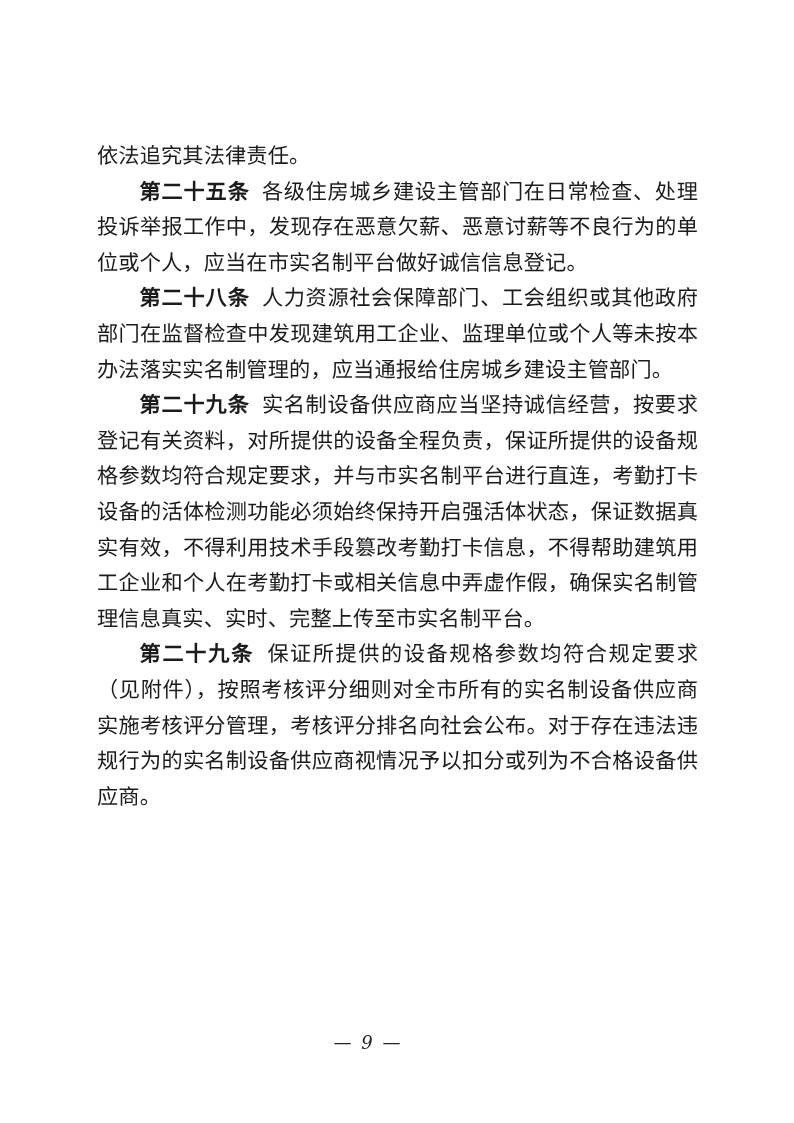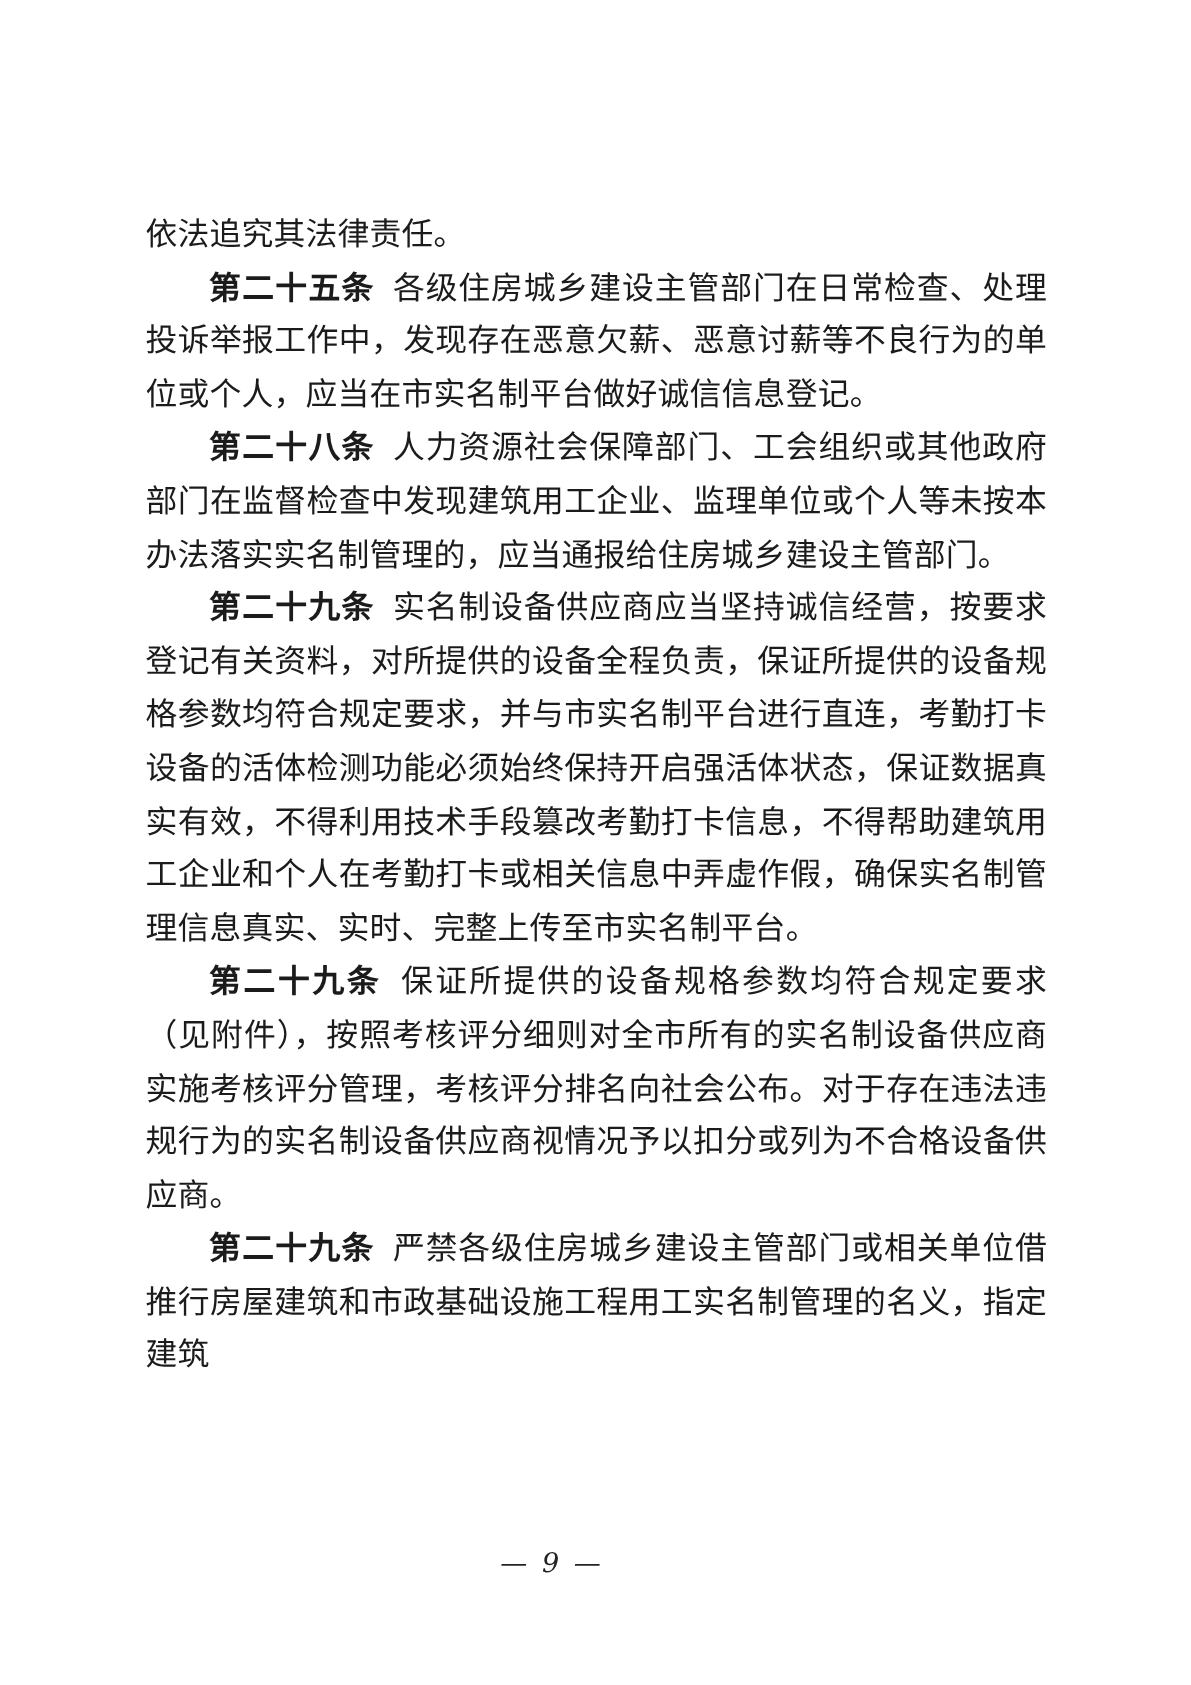--- a/index.html
+++ b/index.html
@@ -88,21 +88,20 @@
 
 
     <p class="para indent"><span class="article-label">第二十五条</span><span class="article-gap"></span><span>各级住房城乡建设主管部门在日常检查、处理投诉举报工作中，发现存在恶意欠薪、恶意讨薪等不良行为的单位或个人，应当在市实名制平台做好诚信信息登记。</span></p>
 
     <p class="para indent"><span class="article-label">第二十八条</span><span class="article-gap"></span><span>人力资源社会保障部门、工会组织或其他政府部门在监督检查中发现建筑用工企业、监理单位或个人等未按本办法落实实名制管理的，应当通报给住房城乡建设主管部门。</span></p>
 
     <p class="para indent"><span class="article-label">第二十九条</span><span class="article-gap"></span><span>实名制设备供应商应当坚持诚信经营，按要求登记有关资料，对所提供的设备全程负责，保证所提供的设备规格参数均符合规定要求，并与市实名制平台进行直连，考勤打卡设备的活体检测功能必须始终保持开启强活体状态，保证数据真实有效，不得利用技术手段篡改考勤打卡信息，不得帮助建筑用工企业和个人在考勤打卡或相关信息中弄虚作假，确保实名制管理信息真实、实时、完整上传至市实名制平台。</span></p>
 
     <p class="para indent"><span class="article-label">第二十九条</span><span class="article-gap"></span><span>保证所提供的设备规格参数均符合规定要求（见附件），按照考核评分细则对全市所有的实名制设备供应商实施考核评分管理，考核评分排名向社会公布。对于存在违法违规行为的实名制设备供应商视情况予以扣分或列为不合格设备供应商。</span></p>
 
-    <p class="para indent"><span class="article-label">第二十九条</span><span class="article-gap"></span><span>严禁各级住房城乡建设主管部门或相关单位借推行房屋建筑和市政基础设施工程用工实名制管理的名义，指定建筑</span></p>
 
   </div>
 
   <div class="footer">
     <span class="pagenum">— 9 —</span>
   </div>
 
 </div>
 
 </body></html>

